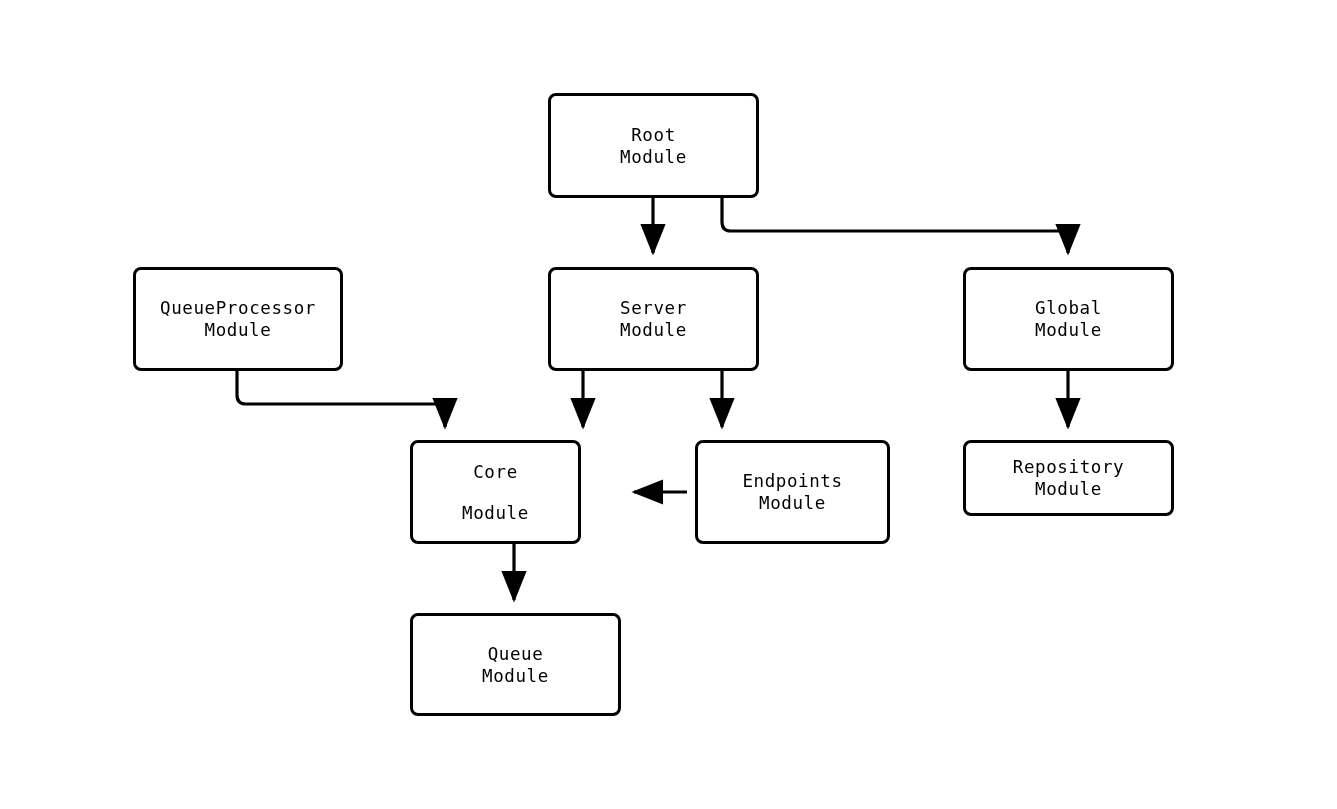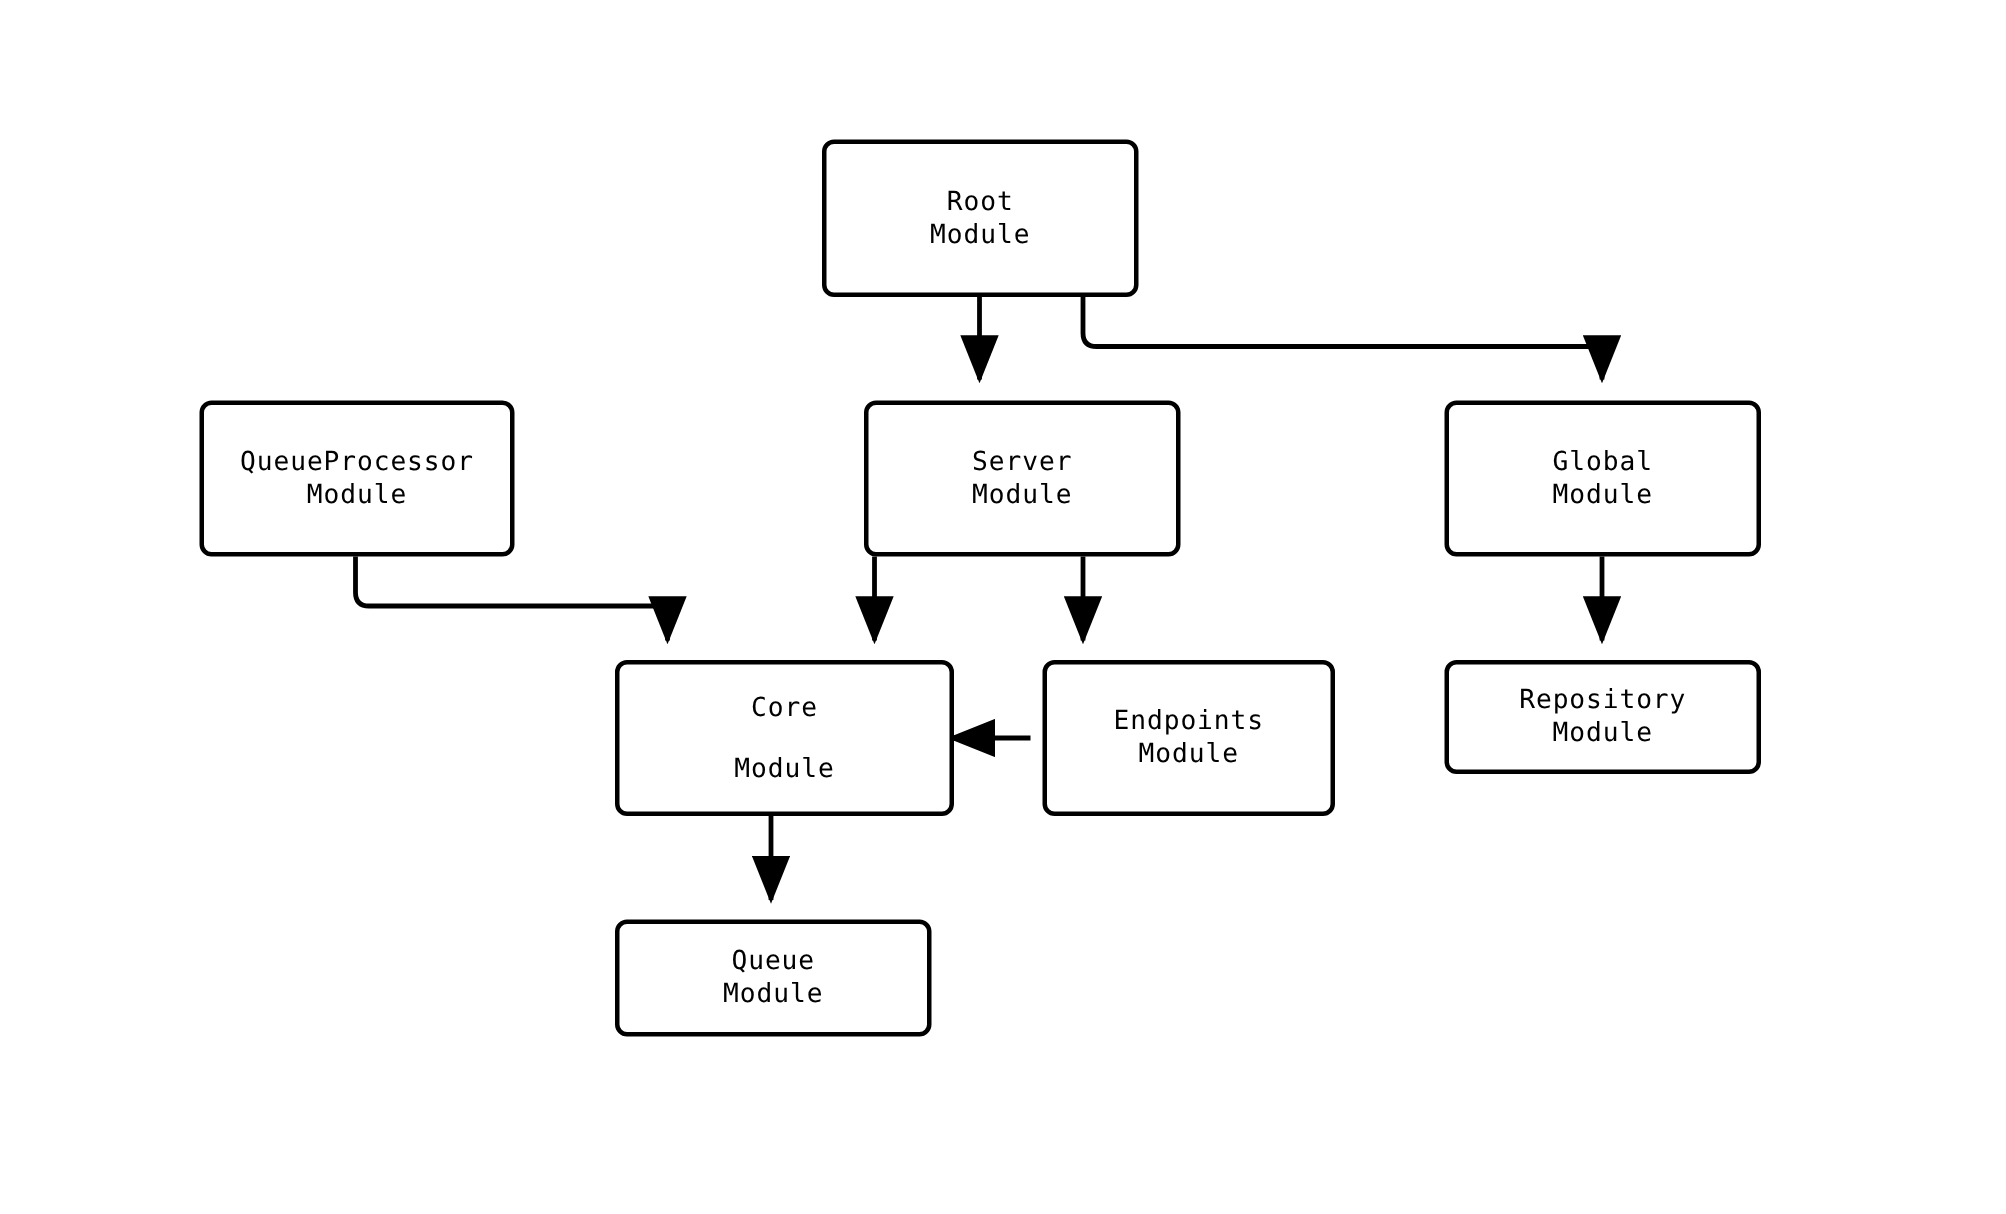--- a/index.html
+++ b/index.html
@@ -80,43 +80,43 @@
   <div class="node" style="left: 548px; top: 93px; width: 211px; height: 105px;">
     <div class="node-line">Root</div>
     <div class="node-line">Module</div>
   </div>
 
   <div class="node" style="left: 133px; top: 267px; width: 210px; height: 104px; align-items: center;">
     <div class="node-line">QueueProcessor</div>
     <div class="node-line">Module</div>
   </div>
 
-  <div class="node" style="left: 548px; top: 267px; width: 211px; height: 104px; margin-left: 28px;">
+  <div class="node" style="left: 548px; top: 267px; width: 211px; height: 104px;">
     <div class="node-line">Server</div>
     <div class="node-line">Module</div>
   </div>
 
   <div class="node" style="left: 963px; top: 267px; width: 211px; height: 104px;">
     <div class="node-line">Global</div>
     <div class="node-line">Module</div>
   </div>
 
-  <div class="node" style="left: 410px; top: 440px; width: 226px; height: 104px; gap: 19px;">
+  <div class="node" style="left: 410px; top: 440px; width: 171px; height: 104px; gap: 19px;">
     <div class="node-line">Core</div>
     <div class="node-line">Module</div>
   </div>
 
   <div class="node" style="left: 695px; top: 440px; width: 195px; height: 104px;">
     <div class="node-line">Endpoints</div>
     <div class="node-line">Module</div>
   </div>
 
   <div class="node" style="left: 963px; top: 440px; width: 211px; height: 76px;">
     <div class="node-line">Repository</div>
     <div class="node-line">Module</div>
   </div>
 
-  <div class="node" style="left: 410px; top: 613px; width: 211px; height: 78px;">
+  <div class="node" style="left: 410px; top: 613px; width: 211px; height: 103px;">
     <div class="node-line">Queue</div>
     <div class="node-line">Module</div>
   </div>
 
 </div>
 
 </body></html>

